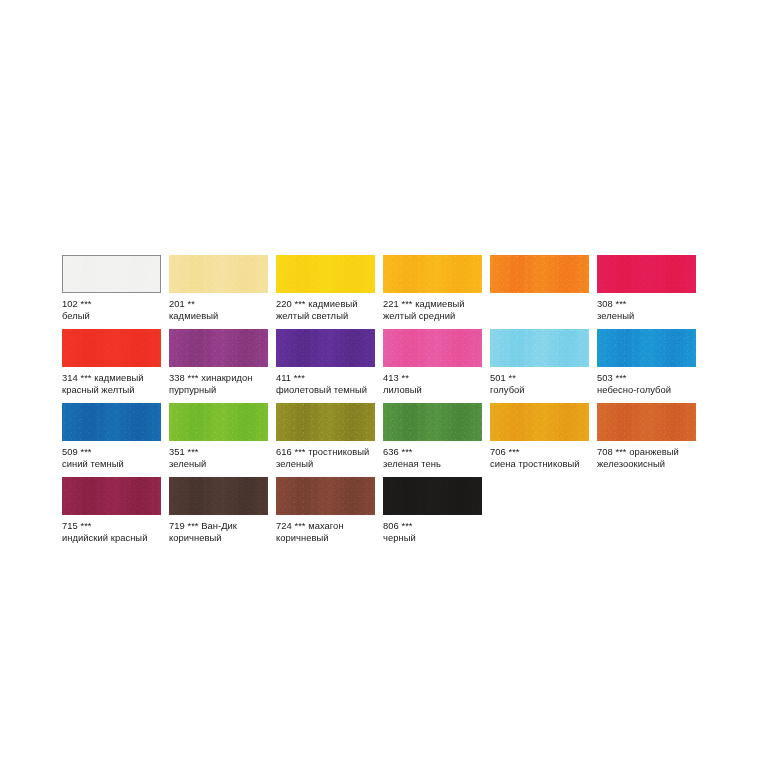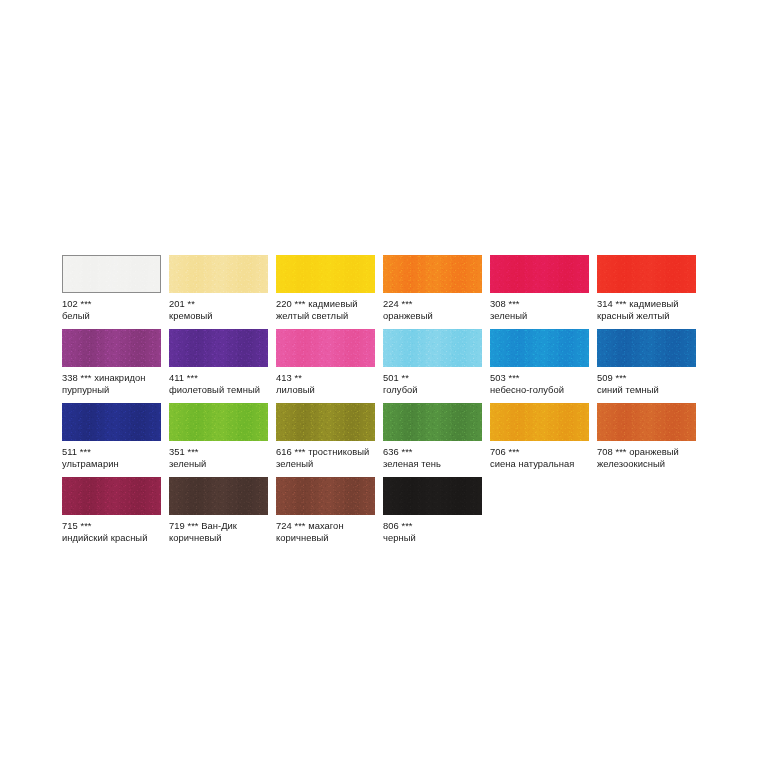--- a/index.html
+++ b/index.html
@@ -99,36 +99,39 @@
         <div class="swatch bordered" style="background-color: rgb(242, 242, 240);"></div>
         <div class="label">
           <div class="code">102 ***</div>
           <div class="name">белый</div>
         </div>
       </div>
       <div class="cell">
         <div class="swatch" style="background-color: rgb(245, 224, 154);"></div>
         <div class="label">
           <div class="code">201 **</div>
-          <div class="name">кремовый</div>
+          <div class="name">кадмиевый</div>
         </div>
       </div>
       <div class="cell">
         <div class="swatch" style="background-color: rgb(249, 212, 20);"></div>
         <div class="label">
           <div class="code">220 *** кадмиевый</div>
           <div class="name">желтый светлый</div>
         </div>
       </div>
       <div class="cell">
+        <div class="swatch" style="background-color: rgb(249, 179, 25);"></div>
+        <div class="label">
+          <div class="code">221 *** кадмиевый</div>
+          <div class="name">желтый средний</div>
+        </div>
+      </div>
+      <div class="cell">
         <div class="swatch" style="background-color: rgb(244, 128, 30);"></div>
-        <div class="label">
-          <div class="code">224 ***</div>
-          <div class="name">оранжевый</div>
-        </div>
       </div>
       <div class="cell">
         <div class="swatch" style="background-color: rgb(227, 27, 81);"></div>
         <div class="label">
           <div class="code">308 ***</div>
           <div class="name">зеленый</div>
         </div>
       </div>
       <div class="cell">
         <div class="swatch" style="background-color: rgb(239, 49, 36);"></div>
@@ -173,27 +176,20 @@
         </div>
       </div>
       <div class="cell">
         <div class="swatch" style="background-color: rgb(23, 102, 173);"></div>
         <div class="label">
           <div class="code">509 ***</div>
           <div class="name">синий темный</div>
         </div>
       </div>
       <div class="cell">
-        <div class="swatch" style="background-color: rgb(35, 45, 133);"></div>
-        <div class="label">
-          <div class="code">511 ***</div>
-          <div class="name">ультрамарин</div>
-        </div>
-      </div>
-      <div class="cell">
         <div class="swatch" style="background-color: rgb(118, 187, 45);"></div>
         <div class="label">
           <div class="code">351 ***</div>
           <div class="name">зеленый</div>
         </div>
       </div>
       <div class="cell">
         <div class="swatch" style="background-color: rgb(139, 134, 36);"></div>
         <div class="label">
           <div class="code">616 *** тростниковый</div>
@@ -204,21 +200,21 @@
         <div class="swatch" style="background-color: rgb(79, 139, 60);"></div>
         <div class="label">
           <div class="code">636 ***</div>
           <div class="name">зеленая тень</div>
         </div>
       </div>
       <div class="cell">
         <div class="swatch" style="background-color: rgb(232, 160, 25);"></div>
         <div class="label">
           <div class="code">706 ***</div>
-          <div class="name">сиена натуральная</div>
+          <div class="name">сиена тростниковый</div>
         </div>
       </div>
       <div class="cell">
         <div class="swatch" style="background-color: rgb(210, 98, 42);"></div>
         <div class="label">
           <div class="code">708 *** оранжевый</div>
           <div class="name">железоокисный</div>
         </div>
       </div>
       <div class="cell">

